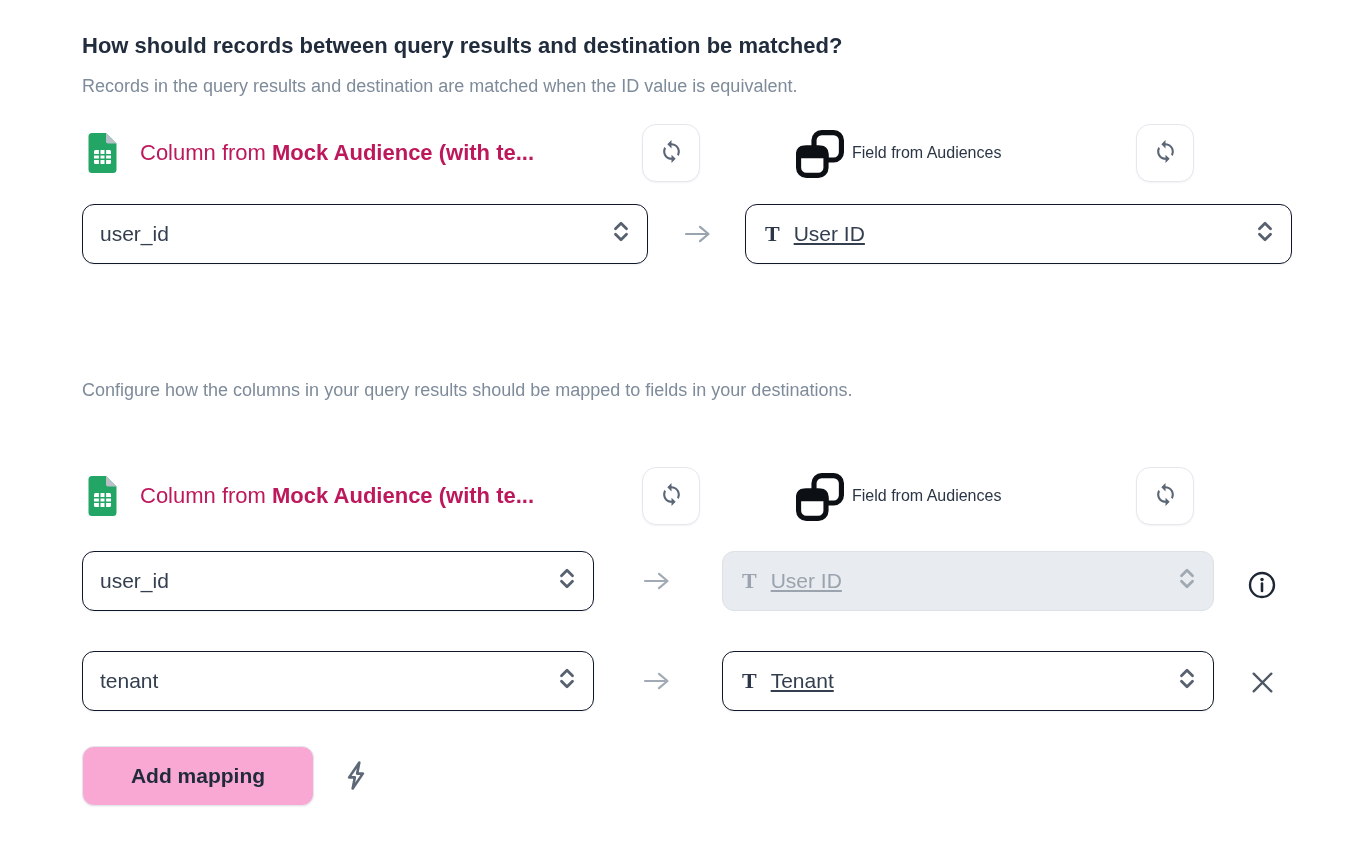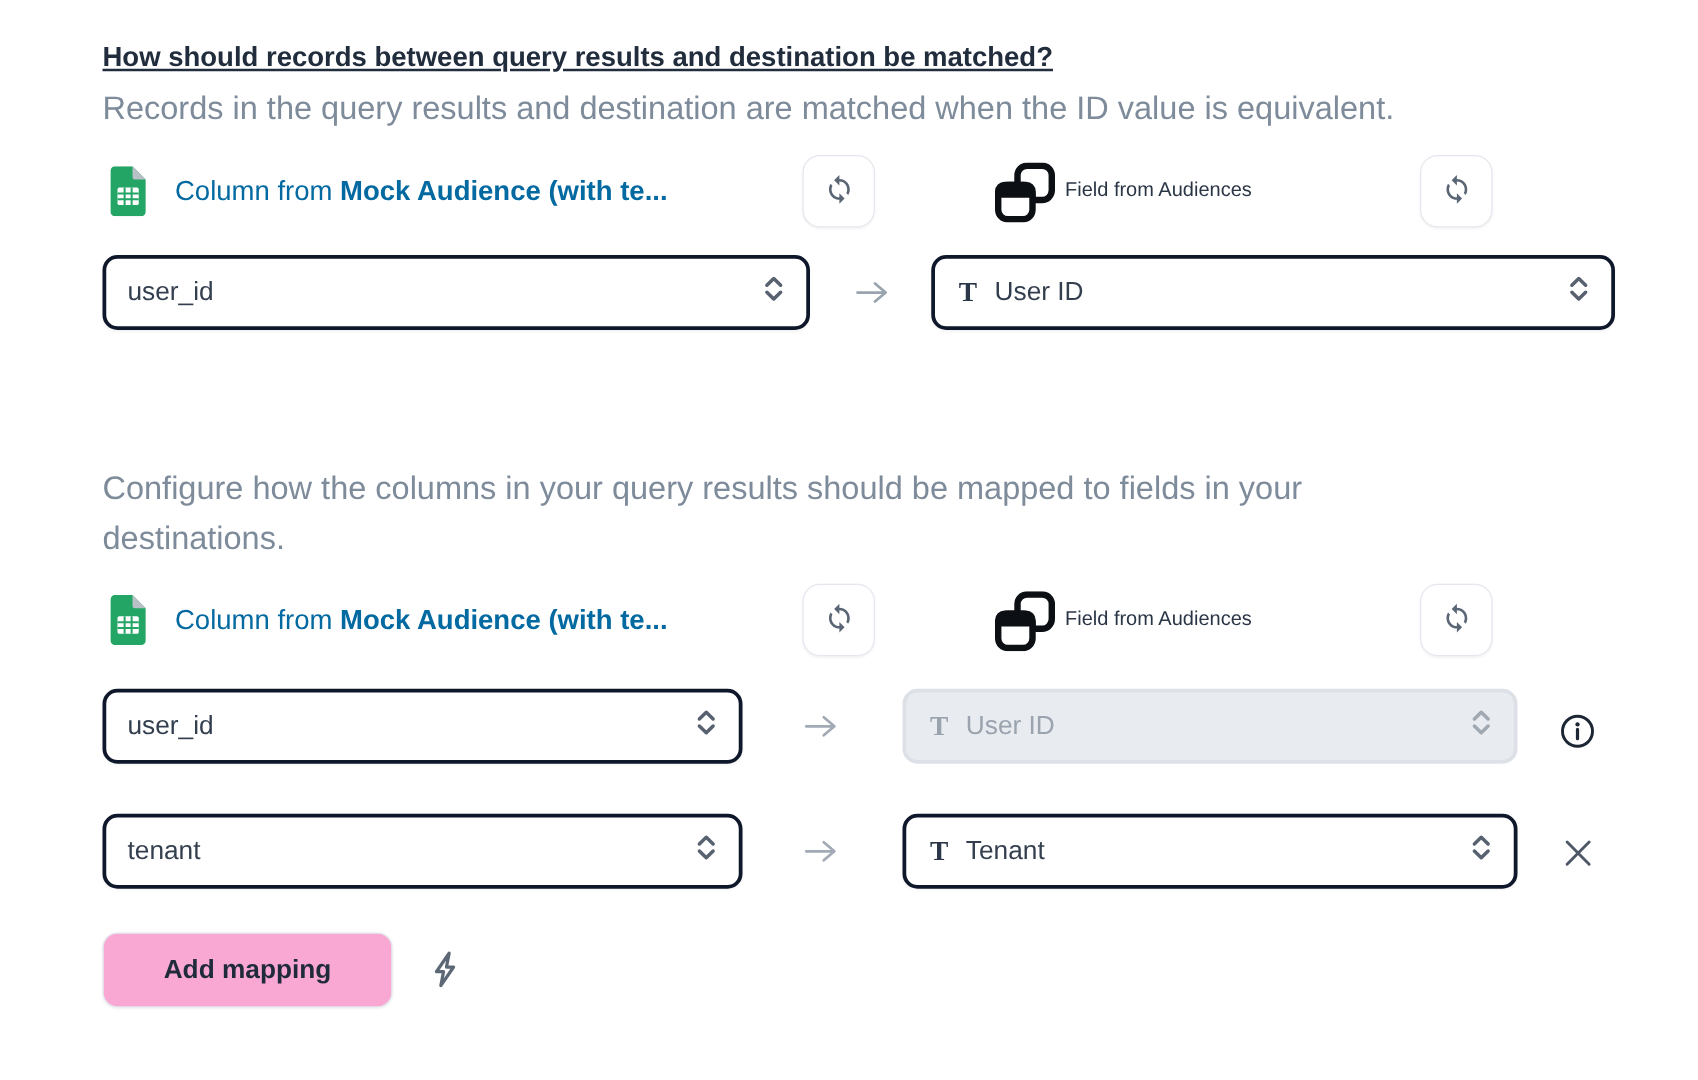--- a/index.html
+++ b/index.html
@@ -1,48 +1,48 @@
 <!DOCTYPE html>
 <html><head>
 <meta charset="utf-8">
 <style>
   html,body{margin:0;padding:0;background:#ffffff;}
   .canvas{
     position:relative;width:1358px;height:864px;background:#ffffff;
     font-family:"Liberation Sans",sans-serif;color:#26303f;overflow:hidden;
   }
-  .sec-title{position:absolute;left:82px;font-size:22px;line-height:26px;font-weight:700;color:#212c3c;text-decoration:underline;}
-  .sec-sub{position:absolute;left:82px;font-size:26px;color:#7e8b9a;}
+  .sec-title{position:absolute;left:82px;font-size:22px;line-height:26px;font-weight:700;color:#212c3c;}
+  .sec-sub{position:absolute;left:82px;font-size:18px;color:#7e8b9a;}
   #title-match{top:33px;}
   #sub-match{top:73px;line-height:26px;}
   #title-sync{top:336px;}
   #sub-sync{top:370px;line-height:40px;max-width:1000px;}
 
   
   .hdr{position:absolute;left:82px;width:1216px;height:58px;}
   #hdr-match{top:124px;}
   #hdr-sync{top:467px;}
   .sheets-icon{position:absolute;left:6px;top:9px;}
-  .src-label{position:absolute;left:58px;top:0;line-height:58px;font-size:22px;color:#0369a1;white-space:nowrap;}
+  .src-label{position:absolute;left:58px;top:0;line-height:58px;font-size:22px;color:#be185d;white-space:nowrap;}
   .src-label .bold{font-weight:700;}
   .dst-icon{position:absolute;left:714px;top:6px;}
   .dst-label{position:absolute;left:770px;top:0;line-height:58px;font-size:16px;color:#2a3545;white-space:nowrap;}
   .swap-btn{position:absolute;top:0;width:58px;height:58px;background:#fff;border:1px solid #e4e8ee;
     border-radius:14px;box-shadow:0 1px 2px rgba(16,24,40,.05);display:flex;align-items:center;justify-content:center;
     box-sizing:border-box;cursor:pointer;padding:0;}
   .swap-a{left:560px;}
   .swap-b{left:1054px;}
 
   
-  .select{position:absolute;height:60px;background:#fff;border:3px solid #0f172a;border-radius:12px;
+  .select{position:absolute;height:60px;background:#fff;border:1px solid #0f172a;border-radius:12px;
     box-shadow:0 1px 2px rgba(16,24,40,.05);box-sizing:border-box;display:flex;align-items:center;
     font-size:21px;color:#333e4e;cursor:pointer;}
   .select .val{margin-left:17px;white-space:nowrap;}
   .select .t-glyph{margin-left:19px;font-family:"Liberation Serif",serif;font-weight:700;font-size:22px;color:#2b3748;}
-  .select .t-glyph + .val{margin-left:14px;}
+  .select .t-glyph + .val{margin-left:14px;text-decoration:underline;}
   .select .chev{position:absolute;right:14px;top:50%;transform:translateY(-50%);}
   .select.disabled{background:#e8ebef;border-color:#dde1e7;box-shadow:none;color:#9aa3ae;cursor:default;}
   .select.disabled .t-glyph{color:#9aa3ae;}
   .select.disabled .chev path{stroke:#a0a8b2;}
 
   #sel-match-src{left:82px;top:204px;width:566px;}
   #sel-match-dst{left:745px;top:204px;width:547px;}
   #arrow-match{position:absolute;left:683px;top:221px;}
   #sel-a-src{left:82px;top:551px;width:512px;}
   #sel-a-dst{left:722px;top:551px;width:492px;}

